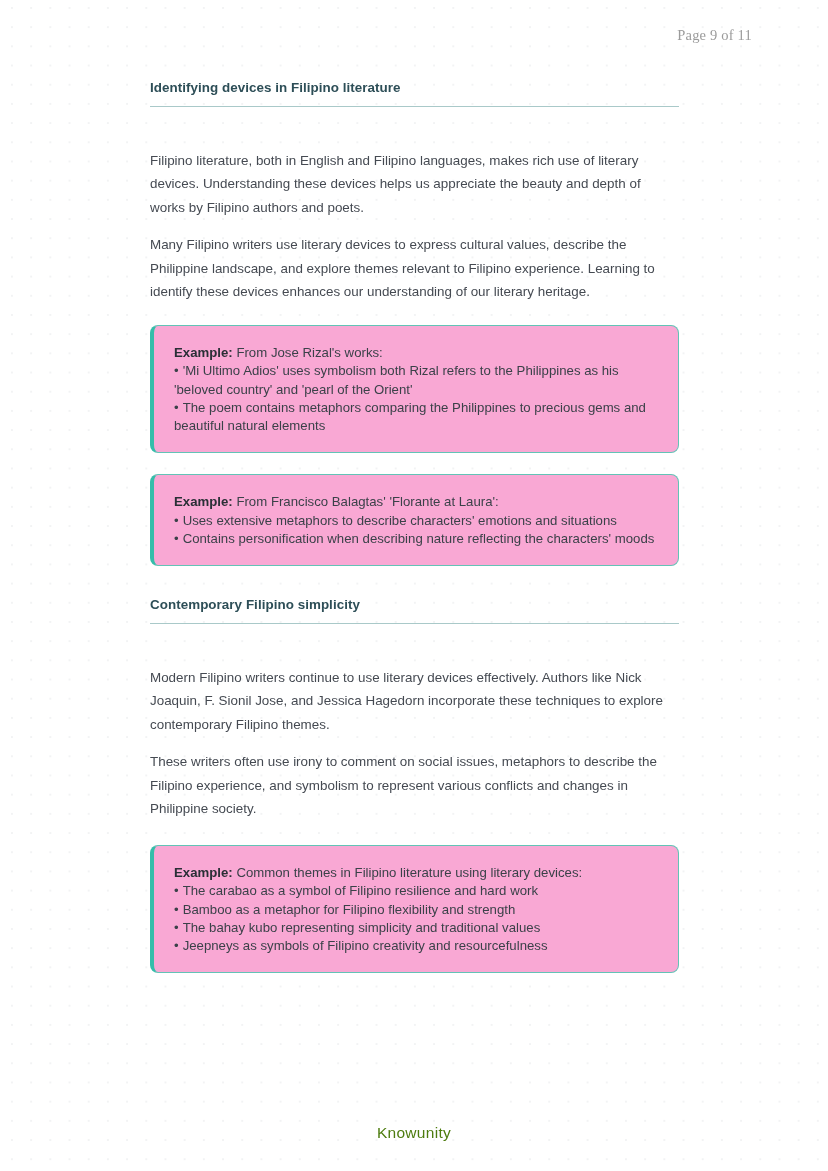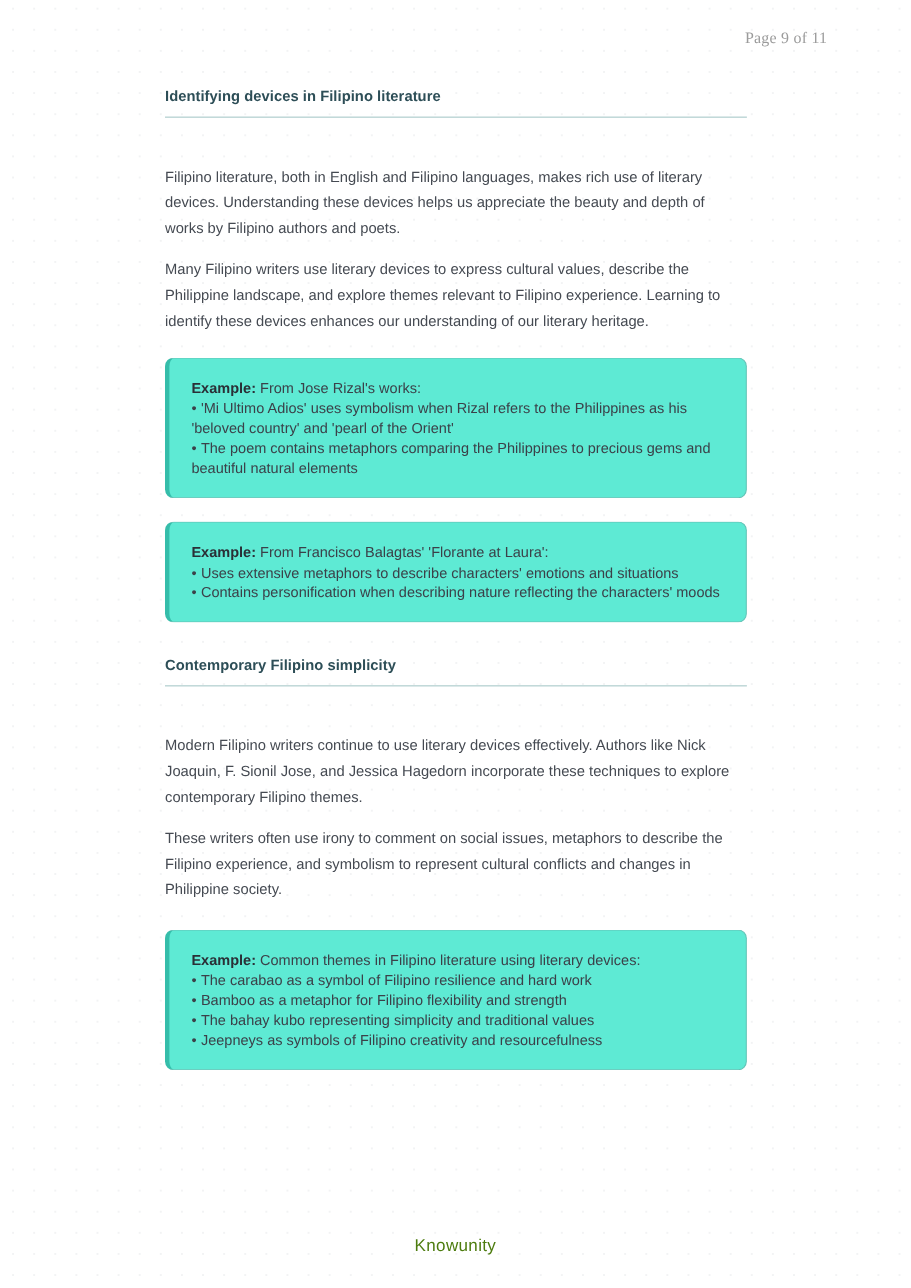--- a/index.html
+++ b/index.html
@@ -77,21 +77,21 @@
   }
   .p-first { margin-top: 42px; }
   .p-next  { margin-top: 14.5px; }
 
   
   .example-box {
     margin-top: 22px;
     border: 1px solid #63c3b6;
     border-left: 4px solid #35bdaa;
     border-radius: 8px;
-    background: #5eead4;
+    background: #f9a8d4;
     padding: 18px 18px 17px 20px;
     box-sizing: border-box;
   }
   .example-box.box-2 { margin-top: 21px; }
   .example-box.box-3 { margin-top: 25px; }
 
   .example-line {
     font-size: 13.2px;
     line-height: 18.2px;
     color: #3b4149;
@@ -140,21 +140,21 @@
 
     <p class="para p-next">Many Filipino writers use literary devices to express cultural values, describe the Philippine landscape, and explore themes relevant to Filipino experience. Learning to identify these devices enhances our understanding of our literary heritage.</p>
 
 
     <div class="example-box box-1">
       <p class="example-line">
         <span class="example-label">Example:</span>
         <span>From Jose Rizal's works:</span>
       </p>
       <p class="bullet-line">
-        <span class="dot">•</span><span>'Mi Ultimo Adios' uses symbolism when Rizal refers to the Philippines as his 'beloved country' and 'pearl of the Orient'</span>
+        <span class="dot">•</span><span>'Mi Ultimo Adios' uses symbolism both Rizal refers to the Philippines as his 'beloved country' and 'pearl of the Orient'</span>
       </p>
       <p class="bullet-line">
         <span class="dot">•</span><span>The poem contains metaphors comparing the Philippines to precious gems and beautiful natural elements</span>
       </p>
     </div>
 
     <div class="example-box box-2">
       <p class="example-line">
         <span class="example-label">Example:</span>
         <span>From Francisco Balagtas' 'Florante at Laura':</span>
@@ -164,21 +164,21 @@
       </p>
       <p class="bullet-line">
         <span class="dot">•</span><span>Contains personification when describing nature reflecting the characters' moods</span>
       </p>
     </div>
 
     <h2 class="section-heading h-gap-3">Contemporary Filipino simplicity</h2>
 
     <p class="para p-first">Modern Filipino writers continue to use literary devices effectively. Authors like Nick Joaquin, F. Sionil Jose, and Jessica Hagedorn incorporate these techniques to explore contemporary Filipino themes.</p>
 
-    <p class="para p-next">These writers often use irony to comment on social issues, metaphors to describe the Filipino experience, and symbolism to represent cultural conflicts and changes in Philippine society.</p>
+    <p class="para p-next">These writers often use irony to comment on social issues, metaphors to describe the Filipino experience, and symbolism to represent various conflicts and changes in Philippine society.</p>
 
     <div class="example-box box-3">
       <p class="example-line">
         <span class="example-label">Example:</span>
         <span>Common themes in Filipino literature using literary devices:</span>
       </p>
       <p class="bullet-line">
         <span class="dot">•</span><span>The carabao as a symbol of Filipino resilience and hard work</span>
       </p>
       <p class="bullet-line">

